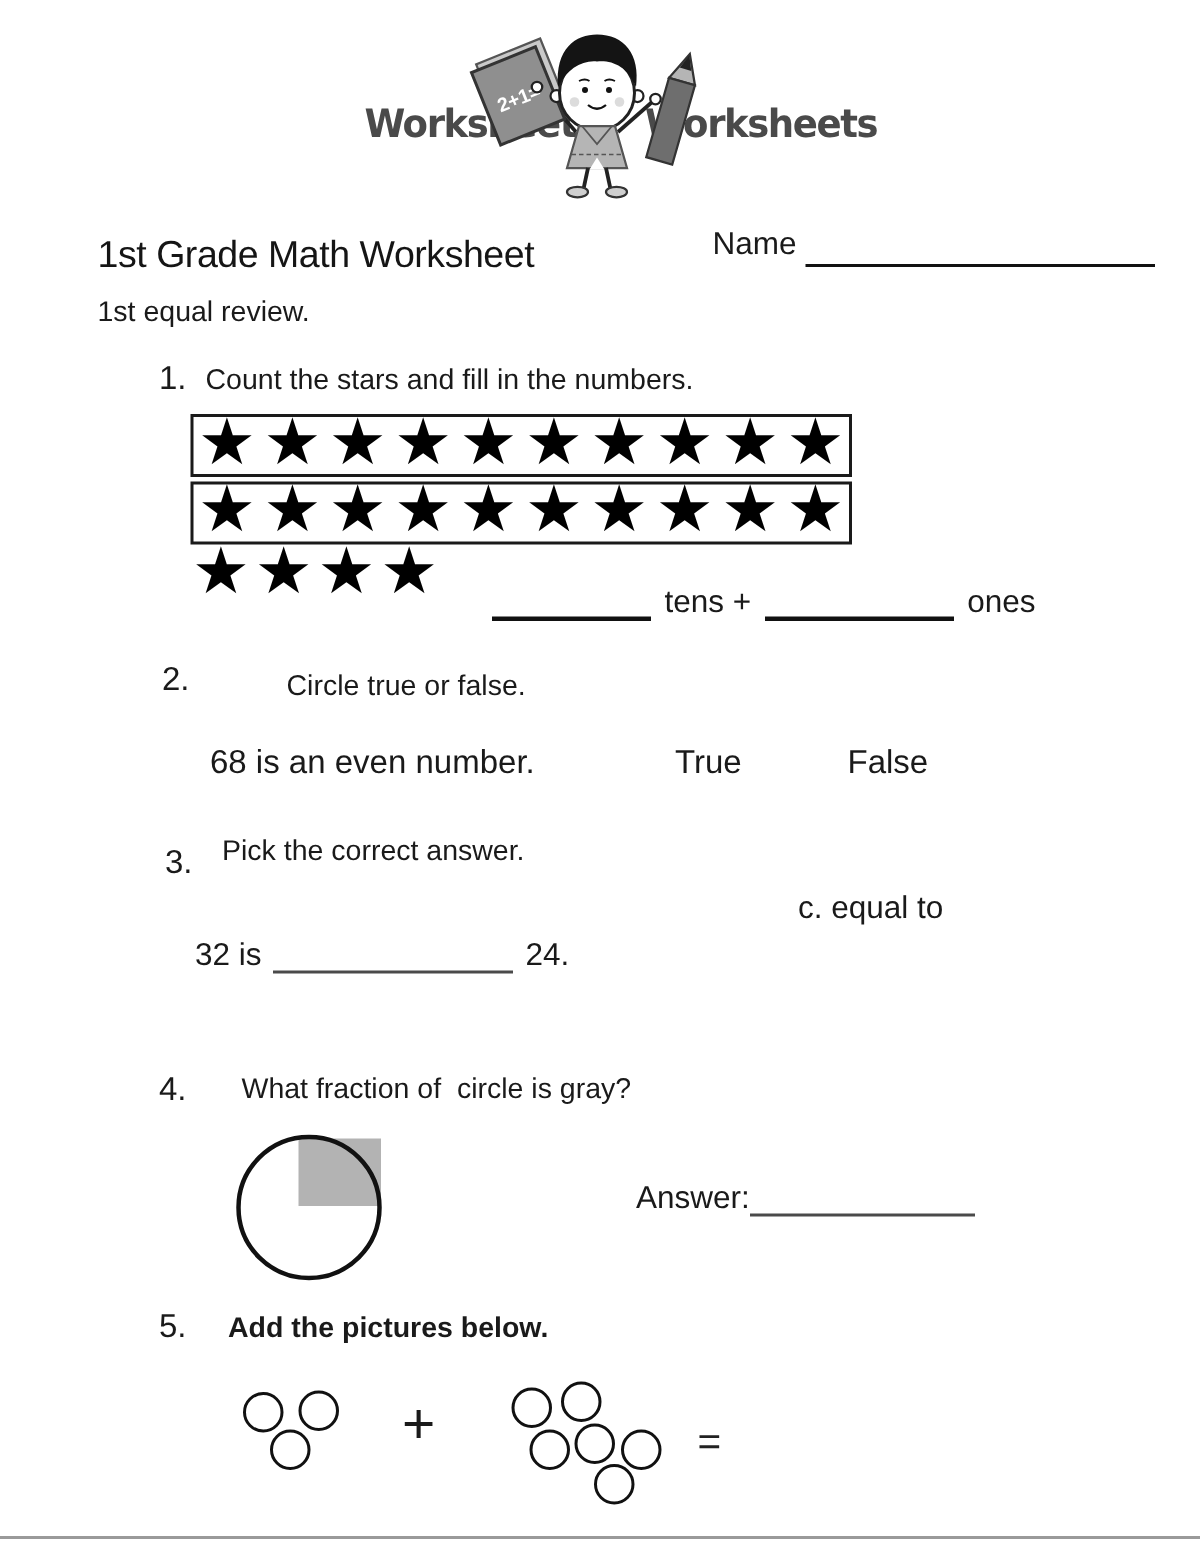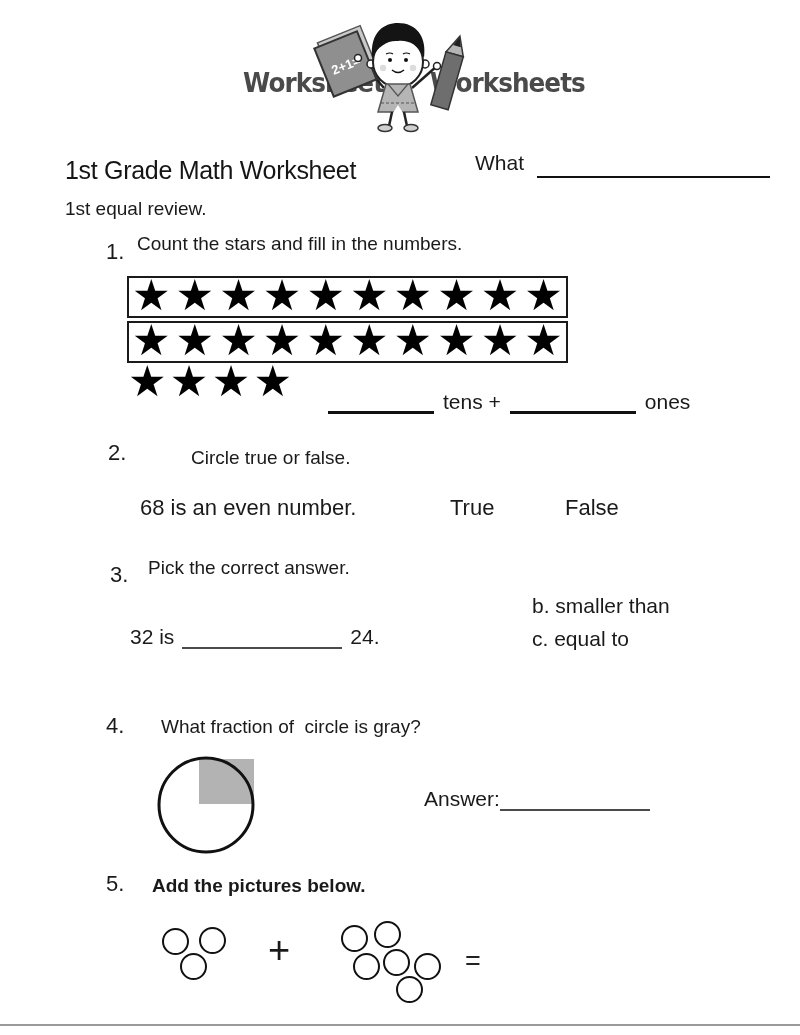--- a/index.html
+++ b/index.html
@@ -90,26 +90,26 @@
     <polygon points="93,105 103,105 98,97" fill="#ffffff"></polygon>
 
     <line x1="92" y1="104" x2="89" y2="118" stroke="#222" stroke-width="2.5"></line>
     <line x1="104" y1="104" x2="107" y2="118" stroke="#222" stroke-width="2.5"></line>
     <ellipse cx="85" cy="120" rx="7" ry="3.5" fill="#cfcfcf" stroke="#333" stroke-width="1.5"></ellipse>
     <ellipse cx="111" cy="120" rx="7" ry="3.5" fill="#cfcfcf" stroke="#333" stroke-width="1.5"></ellipse>
   </svg>
 </div>
 
 <h1 class="abs title" style="left:65px;top:156px;">1st Grade Math Worksheet</h1>
-<span class="abs name-label" style="left:475px;top:151px;">What</span>
+<span class="abs name-label" style="left:475px;top:151px;">Name</span>
 <div class="abs name-line" style="left:537px;top:152px;"></div>
 <span class="abs subtitle" style="left:65px;top:198px;">1st equal review.</span>
 
 <span class="abs qnum" style="left:106px;top:239px;">1.</span>
-<span class="abs qprompt" style="left:137px;top:233px;">Count the stars and fill in the numbers.</span>
+<span class="abs qprompt" style="left:137px;top:243px;">Count the stars and fill in the numbers.</span>
 
 <div class="abs star-box" style="left:127px;top:276px;">
     <span class="star">★</span>
     <span class="star">★</span>
     <span class="star">★</span>
     <span class="star">★</span>
     <span class="star">★</span>
     <span class="star">★</span>
     <span class="star">★</span>
     <span class="star">★</span>
@@ -151,21 +151,20 @@
 <span class="abs qnum" style="left:110px;top:562px;">3.</span>
 <span class="abs qprompt" style="left:148px;top:557px;">Pick the correct answer.</span>
 
 <div class="abs q3-statement" style="left:130px;top:625px;">
   <span>32 is</span>
   <span class="blank-thin" style="width:160px;"></span>
   <span>24.</span>
 </div>
 
 <div class="abs options" style="left:532px;top:589px;">
-  <div>b. smaller than</div>
   <div>c. equal to</div>
 </div>
 
 <span class="abs qnum" style="left:106px;top:713px;">4.</span>
 <span class="abs qprompt" style="left:147px;top:716px;margin-left:14px;">What fraction of  circle is gray?</span>
 
 <svg class="abs" style="left:155px;top:754px;" width="102" height="102" viewBox="0 0 102 102">
   <rect x="44" y="5" width="55" height="45" fill="#b3b3b3"></rect>
   <circle cx="51" cy="51" r="47" fill="none" stroke="#111" stroke-width="3"></circle>
 </svg>

